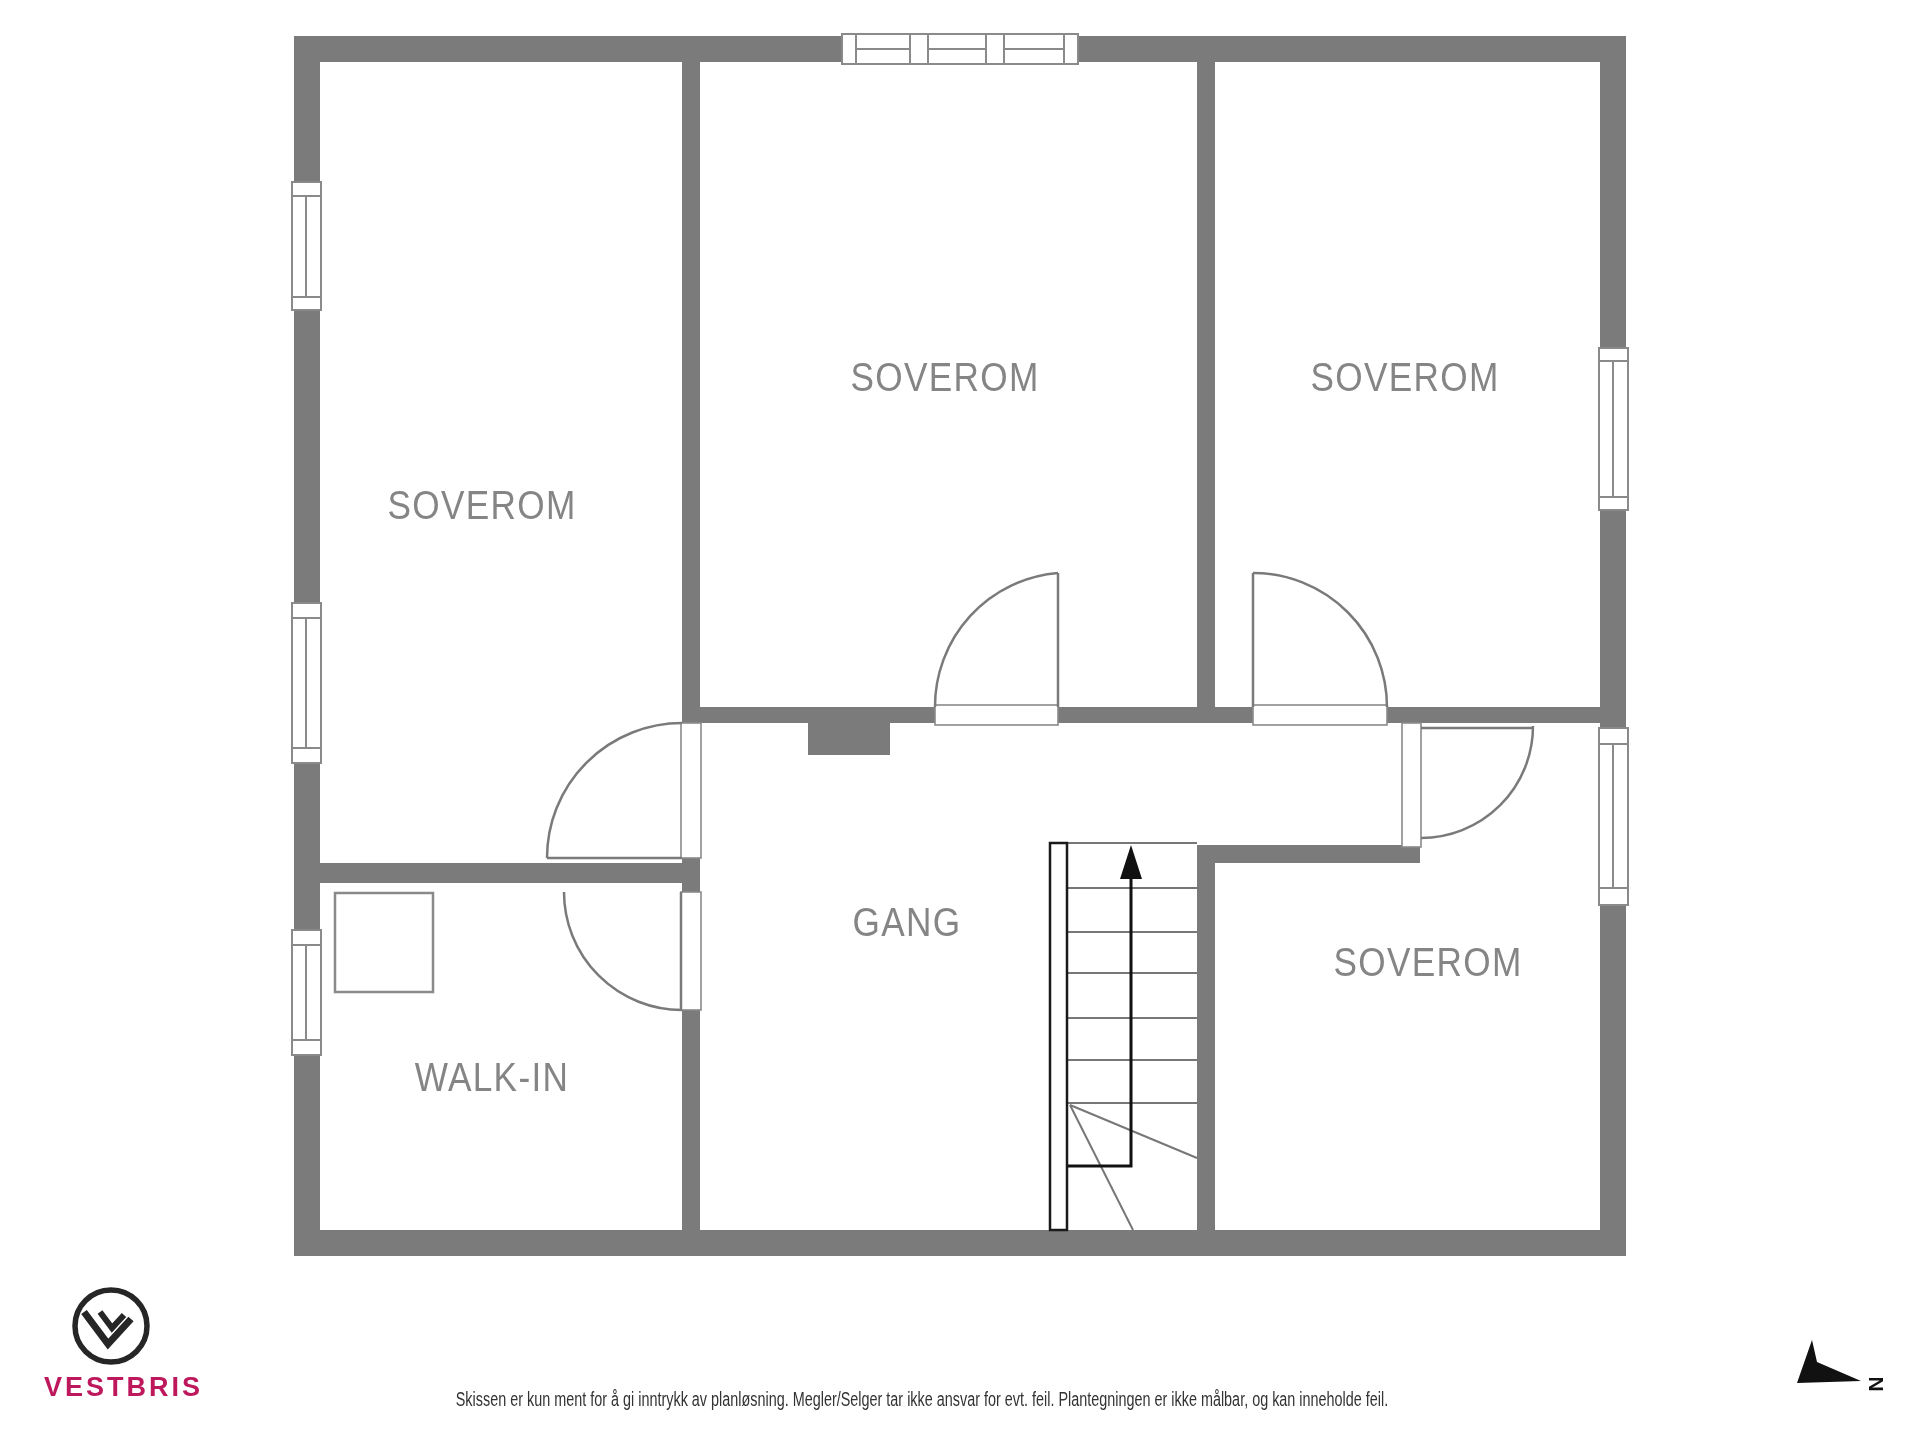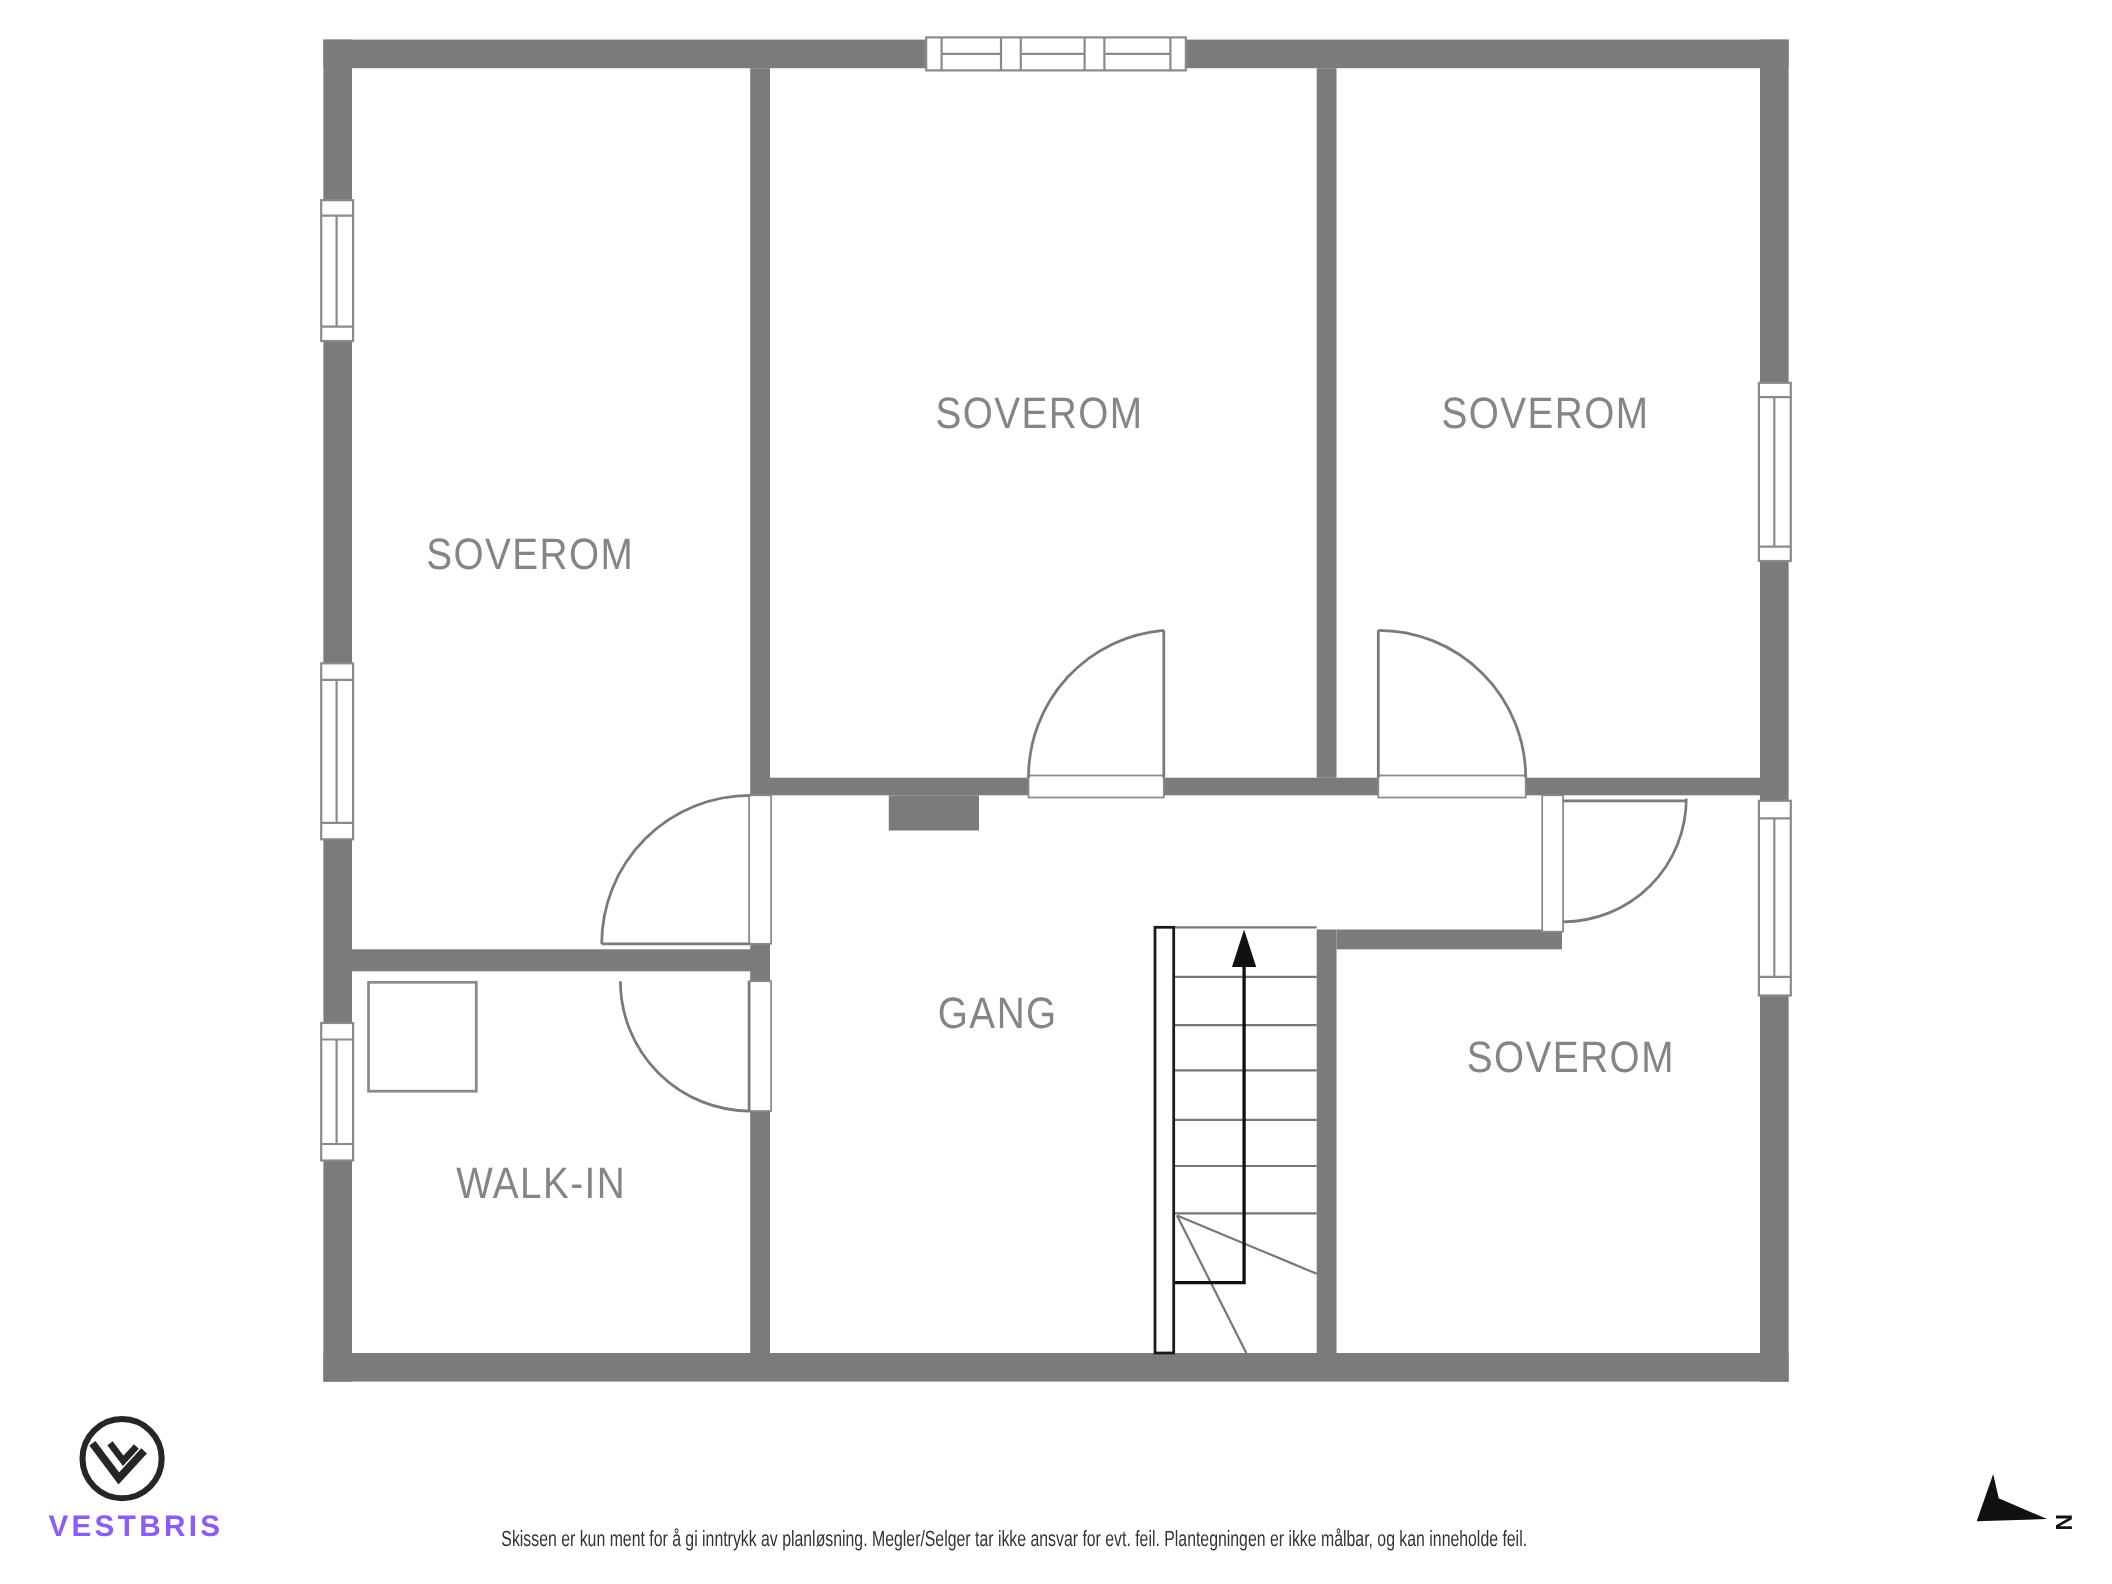--- a/index.html
+++ b/index.html
@@ -28,21 +28,21 @@
     color: #858585;
     font-size: 40px;
     letter-spacing: 1.5px;
     white-space: nowrap;
     font-weight: 400;
   }
   .brand-text {
     position: absolute;
     left: 44px;
     top: 1372px;
-    color: #8b5cf6;
+    color: #be185d;
     font-size: 27px;
     font-weight: bold;
     letter-spacing: 3px;
     white-space: nowrap;
   }
   .disclaimer {
     position: absolute;
     left: 922px;
     top: 1388px;
     transform: translateX(-50%) scaleX(0.72);

